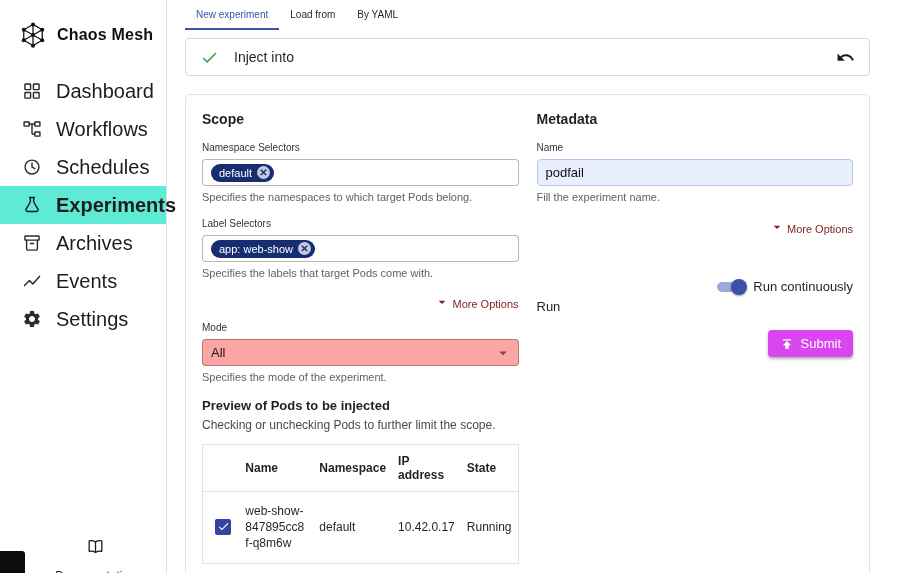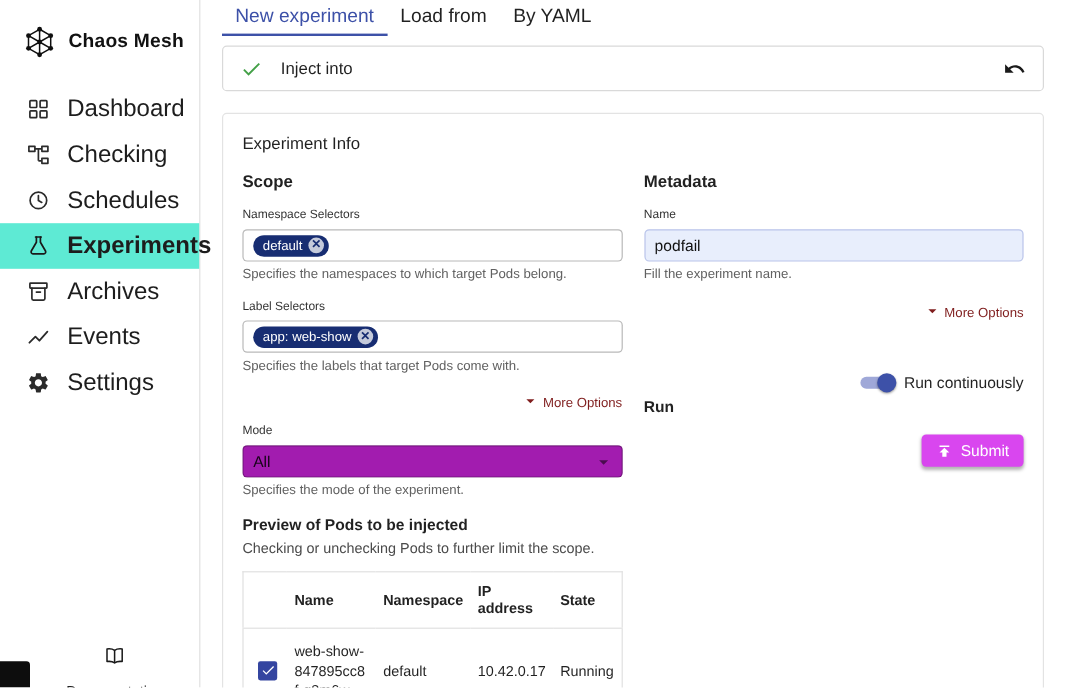--- a/index.html
+++ b/index.html
@@ -33,21 +33,21 @@
     position: absolute; left: 0; bottom: 0; width: 25px; height: 22px;
     background: #0d0d0d; border-radius: 0 3px 0 0;
   }
   .docs-item { display: flex; align-items: center; gap: 13px; padding-left: 25px; font-size: 12px; cursor: pointer; width: 100%; flex-direction: column; }
   .docs-item .mi { width: 19px; height: 19px; display: inline-flex; flex: none; }
 
   
   .main { position: absolute; left: 167px; top: 0; width: 733px; height: 573px; }
   .tabs { display: flex; height: 30px; margin-left: 18px; align-items: stretch; }
   .tab {
-    padding: 0 11px; display: flex; align-items: center; font-size: 16px; font-weight: 500;
+    padding: 0 11px; display: flex; align-items: center; font-size: 10px; font-weight: 500;
     color: rgba(0,0,0,.87); border-bottom: 2px solid transparent; cursor: pointer;
   }
   .tab.active { color: #3d51a8; border-bottom-color: #3d51a8; }
 
   .inject-banner {
     margin: 8px 30px 0 18px; height: 38px; border: 1px solid #d9d9d9; border-radius: 4px;
     display: flex; align-items: center; padding: 0 14px; background: #fff;
   }
   .inject-banner .check { width: 19px; height: 19px; display: inline-flex; }
   .inject-banner .label { margin-left: 15px; font-size: 14px; }
@@ -84,21 +84,21 @@
   .more-options {
     display: flex; justify-content: flex-end; align-items: flex-end; gap: 2px;
     color: #7f1d1d; font-size: 11px; font-weight: 500; cursor: pointer;
     margin: 2px 0 12px;
   }
   .more-options .caret { width: 16px; height: 16px; display: inline-flex; }
 
   .select-box {
     height: 27px; border: 1px solid rgba(0,0,0,.28); border-radius: 4px;
     display: flex; align-items: center; justify-content: space-between;
-    padding: 0 6px 0 8px; font-size: 13px; cursor: pointer; background: #a21caf;
+    padding: 0 6px 0 8px; font-size: 13px; cursor: pointer; background: #fca5a5;
   }
   .select-box .caret { width: 18px; height: 18px; display: inline-flex; color: rgba(0,0,0,.54); }
 
   .preview-title { font-size: 13px; font-weight: 700; margin-top: 8px; }
   .preview-sub { font-size: 12px; color: #4a4a4a; margin: 5px 0 12px; }
 
   table.pods { width: 100%; border-collapse: collapse; border: 1px solid #e0e0e0; }
   table.pods th, table.pods td { text-align: left; vertical-align: middle; }
   table.pods th {
     font-size: 12px; font-weight: 700; color: rgba(0,0,0,.87);
@@ -116,21 +116,21 @@
   .checkbox svg { width: 13px; height: 13px; }
 
   
   .name-input {
     width: 100%; height: 27px; border: 1px solid #b9c4ea; border-radius: 4px;
     background: #e8eefc; padding: 0 8px; font-size: 13px;
     font-family: "Liberation Sans", sans-serif; color: #111; outline: none;
   }
 
   .run-row { display: flex; align-items: center; justify-content: space-between; margin-top: 24px; }
-  .run-label { font-size: 13px; font-weight: 700; margin-top: 40px; }
+  .run-label { font-size: 13px; font-weight: 400; margin-top: 40px; }
   .run-right { display: flex; align-items: center; gap: 6px; }
   .run-toggle-label { font-size: 13px; }
   .switch { position: relative; width: 32px; height: 18px; flex: none; cursor: pointer; }
   .switch .track { position: absolute; left: 2px; top: 4px; width: 28px; height: 10px; border-radius: 6px; background: #9fa8d8; }
   .switch .thumb {
     position: absolute; right: 0; top: 1px; width: 16px; height: 16px; border-radius: 50%;
     background: #3d51a8; box-shadow: 0 1px 2px rgba(0,0,0,.4);
   }
 
   .submit-row { display: flex; justify-content: flex-end; margin-top: 16px; }
@@ -182,21 +182,21 @@
     </div>
     <div class="menu-item">
       <span class="mi">
         <svg viewBox="0 0 24 24" fill="none" stroke="#2b2b2b" stroke-width="1.7" stroke-linejoin="round">
           <rect x="2.5" y="3.5" width="6" height="5"></rect>
             <rect x="15.5" y="3.5" width="6" height="5"></rect>
           <rect x="15.5" y="15.5" width="6" height="5"></rect>
           <path d="M8.5 6H12M12 6H15.5M12 6V18M12 18H15.5"></path>
         </svg>
       </span>
-      <span>Checking</span>
+      <span>Workflows</span>
     </div>
     <div class="menu-item">
       <span class="mi">
         <svg viewBox="0 0 24 24" fill="none" stroke="#2b2b2b" stroke-width="1.7" stroke-linecap="round">
           <circle cx="12" cy="12" r="8.3"></circle>
             <path d="M12 7.2V12l3.4 2"></path>
         </svg>
       </span>
       <span>Schedules</span>
     </div>
@@ -267,21 +267,20 @@
     </span>
     <span class="label">Inject into</span>
     <span class="undo-btn">
       <svg viewBox="0 0 24 24" fill="#1a1a1a">
         <path d="M12.5 8c-2.65 0-5.05.99-6.9 2.6L2 7v9h9l-3.62-3.62c1.39-1.16 3.16-1.88 5.12-1.88 3.54 0 6.55 2.31 7.6 5.5l2.37-.78C21.08 11.03 17.15 8 12.5 8z"></path>
       </svg>
     </span>
   </div>
 
   <section class="card">
-    <div class="card-title">Experiment Info</div>
 
     <div class="columns">
 
       <div class="col">
         <div class="section-title">Scope</div>
 
         <div class="field-group">
           <div class="field-label">Namespace Selectors</div>
           <div class="input-box">
             <span class="chip">

